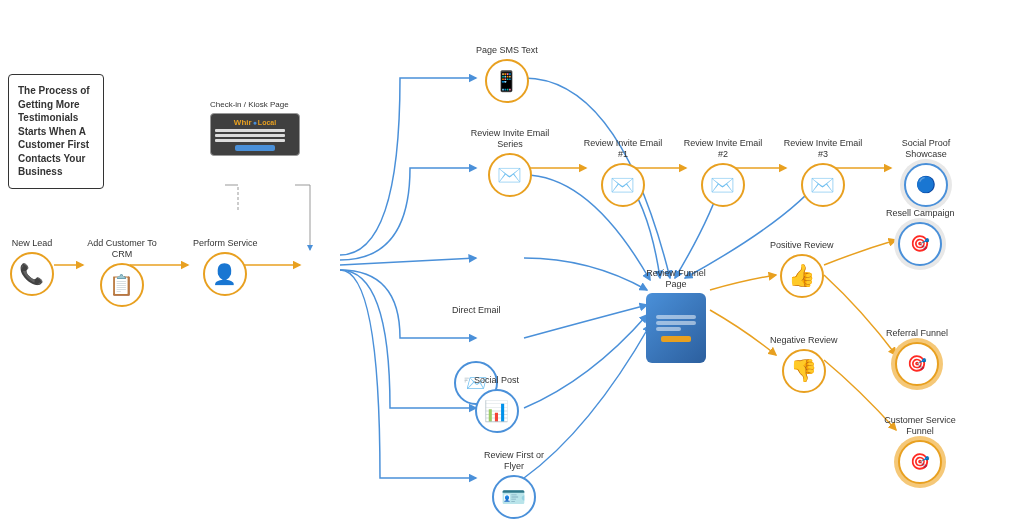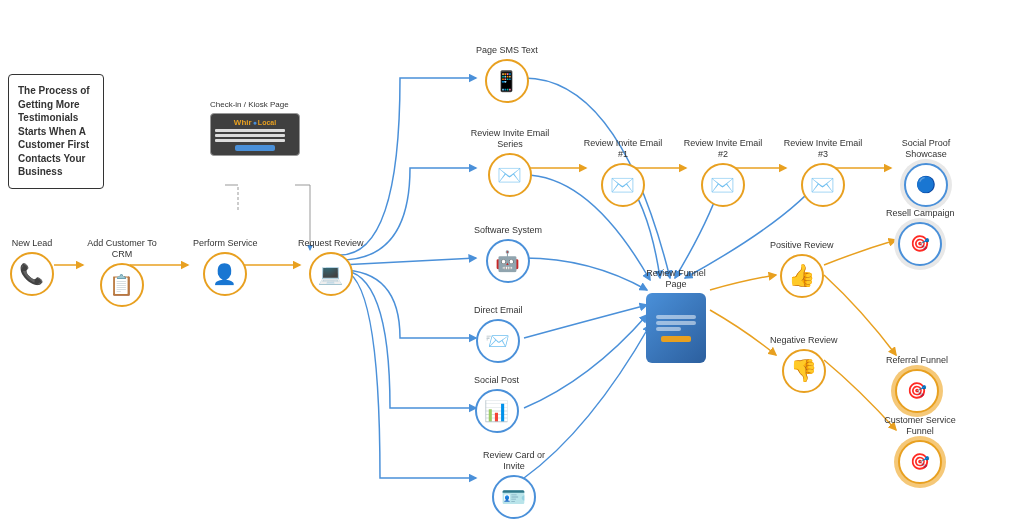--- a/index.html
+++ b/index.html
@@ -237,24 +237,20 @@
   <div class="node" style="left:82px;top:238px;">
     <div class="node-label">Add Customer To CRM</div>
     <div class="icon-circle orange">📋</div>
   </div>
 
   <div class="node" style="left:193px;top:238px;">
     <div class="node-label">Perform Service</div>
     <div class="icon-circle orange">👤</div>
   </div>
 
-  <div class="node" style="left:298px;top:238px;">
-    <div class="node-label">Request Review</div>
-    <div class="icon-circle orange">💻</div>
-  </div>
 
   <div class="node" style="left:476px;top:45px;">
     <div class="node-label">Page SMS Text</div>
     <div class="icon-circle orange">📱</div>
   </div>
 
   <div class="node" style="left:470px;top:128px;">
     <div class="node-label">Review Invite Email Series</div>
     <div class="icon-circle orange">✉️</div>
   </div>
@@ -272,37 +268,33 @@
   <div class="node" style="left:783px;top:138px;">
     <div class="node-label">Review Invite Email #3</div>
     <div class="icon-circle orange">✉️</div>
   </div>
 
   <div class="node" style="left:886px;top:138px;">
     <div class="node-label">Social Proof Showcase</div>
     <div class="icon-circle blue double" style="font-size:16px;">🔵</div>
   </div>
 
-  <div class="node" style="left:474px;top:225px;">
-    <div class="node-label">Software System</div>
-    <div class="icon-circle blue">🤖</div>
-  </div>
-
-  <div class="node" style="left:474px;top:305px;">
+
+  <div class="node" style="left:452px;top:305px;gap:42px;">
     <div class="node-label">Direct Email</div>
     <div class="icon-circle blue">📨</div>
   </div>
 
   <div class="node" style="left:474px;top:375px;">
     <div class="node-label">Social Post</div>
     <div class="icon-circle blue">📊</div>
   </div>
 
   <div class="node" style="left:474px;top:450px;">
-    <div class="node-label">Review Card or Invite</div>
+    <div class="node-label">Review First or Flyer</div>
     <div class="icon-circle blue">🪪</div>
   </div>
 
   <div class="node" style="left:636px;top:268px;">
     <div class="node-label">Review Funnel Page</div>
     <div class="review-funnel-box">
       <div class="review-funnel-lines">
         <div class="review-funnel-line"></div>
         <div class="review-funnel-line"></div>
         <div class="review-funnel-line" style="width:25px;"></div>
@@ -319,21 +311,21 @@
   <div class="node" style="left:770px;top:335px;">
     <div class="node-label">Negative Review</div>
     <div class="icon-circle orange" style="font-size:22px;">👎</div>
   </div>
 
   <div class="node" style="left:886px;top:208px;">
     <div class="node-label">Resell Campaign</div>
     <div class="icon-circle blue double" style="font-size:16px;">🎯</div>
   </div>
 
-  <div class="node" style="left:886px;top:328px;margin-top:27px;">
+  <div class="node" style="left:886px;top:328px;">
     <div class="node-label">Referral Funnel</div>
     <div class="icon-circle orange double-orange" style="font-size:16px;">🎯</div>
   </div>
 
   <div class="node" style="left:880px;top:415px;align-items:center;">
     <div class="node-label">Customer Service Funnel</div>
     <div class="icon-circle orange double-orange" style="font-size:16px;">🎯</div>
   </div>
 
 </div>

